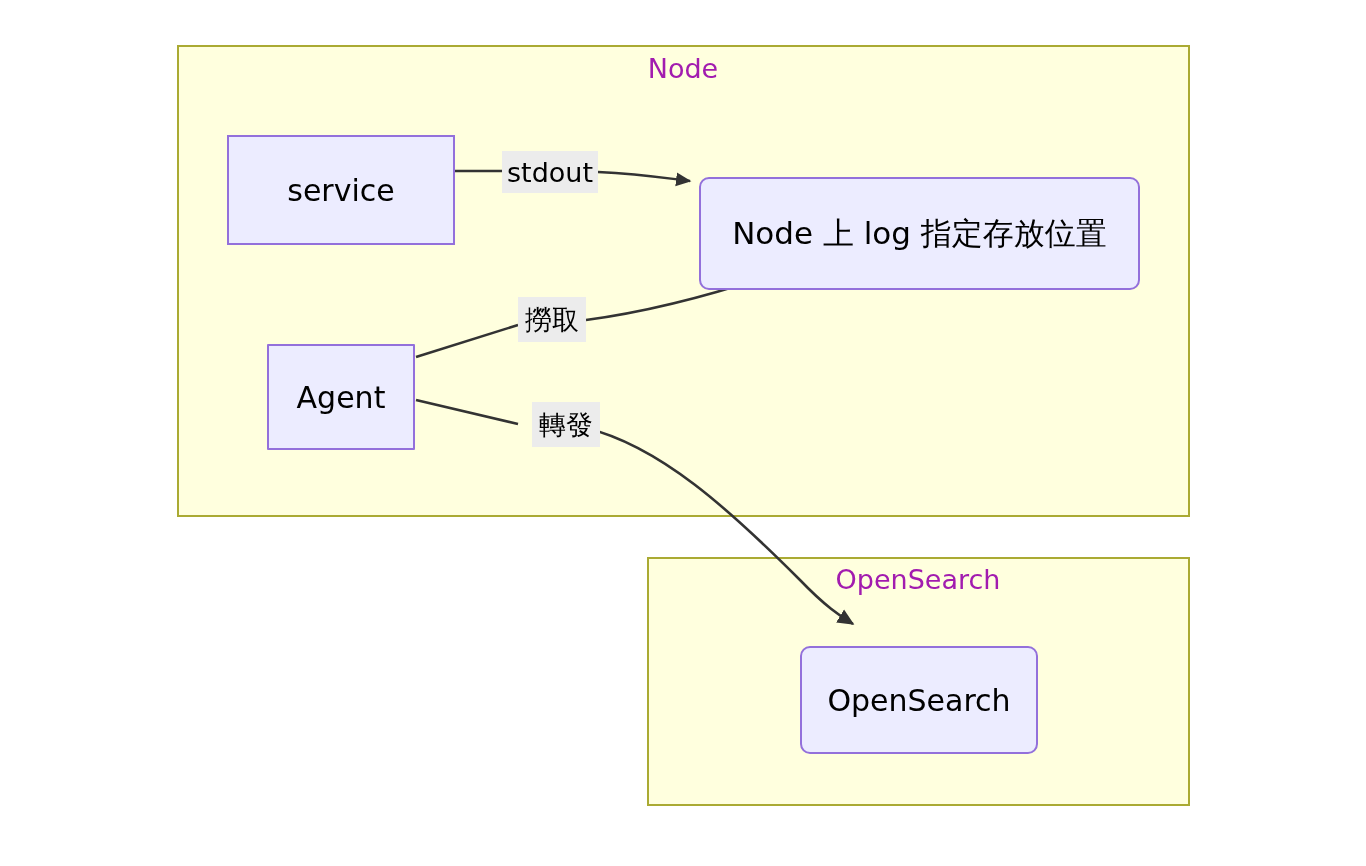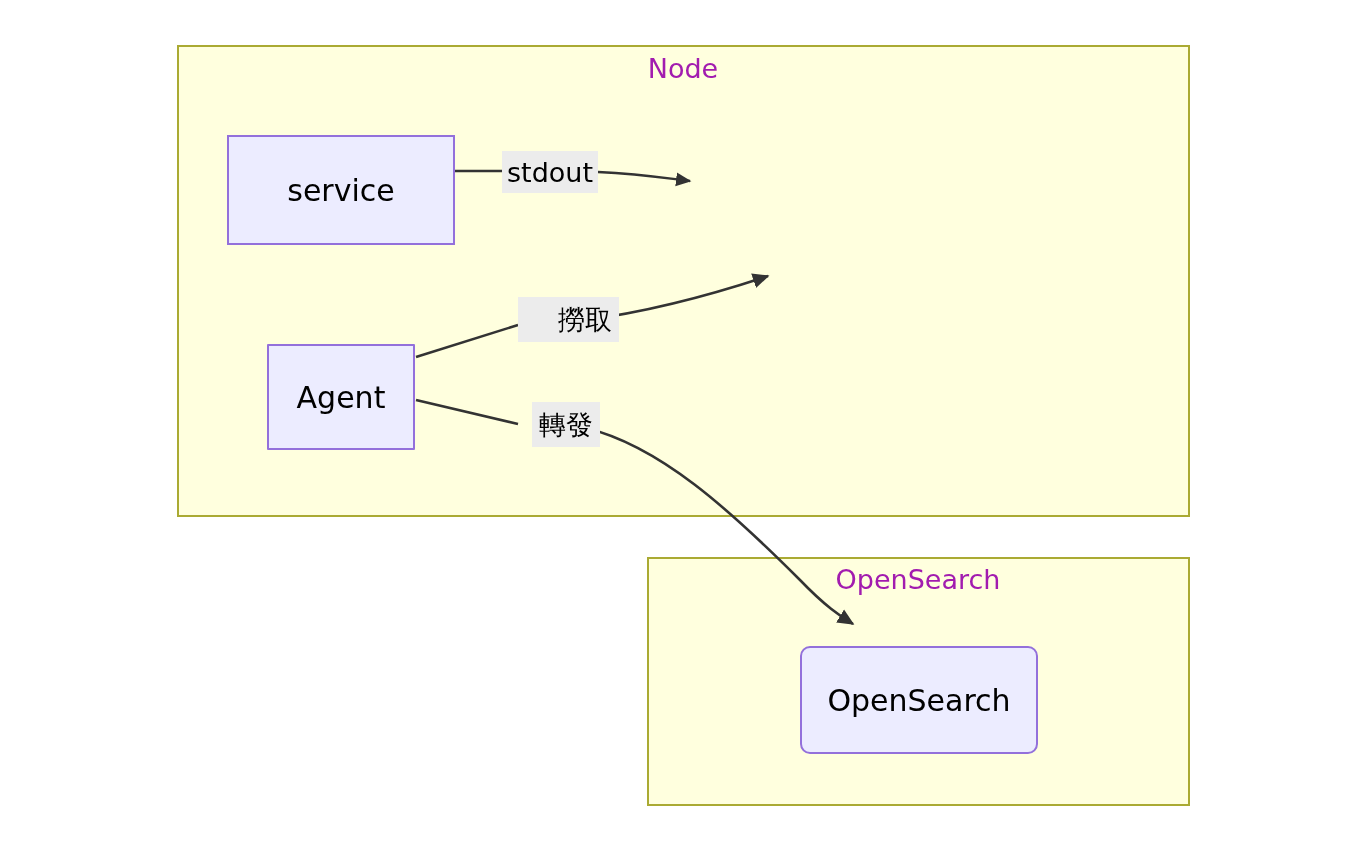--- a/index.html
+++ b/index.html
@@ -133,21 +133,20 @@
     left: 502px;
     top: 151px;
     width: 96px;
     height: 42px;
   }
   #edge-label-fetch {
     left: 518px;
     top: 297px;
     width: 68px;
     height: 45px;
-    padding-left: 33px;
   }
   #edge-label-forward {
     left: 532px;
     top: 402px;
     width: 68px;
     height: 45px;
   }
 </style>
 </head>
 <body>
@@ -171,20 +170,21 @@
 
     <path d="M 416,357 L 518,325" fill="none" stroke="#333333" stroke-width="2.6"></path>
     <path d="M 586,320 C 660,310 720,292 768,276" fill="none" stroke="#333333" stroke-width="2.6" marker-end="url(#arrowhead)"></path>
 
     <path d="M 416,400 L 518,424" fill="none" stroke="#333333" stroke-width="2.6"></path>
     <path d="M 586,428 C 660,446 730,510 800,580 C 825,606 840,616 853,624" fill="none" stroke="#333333" stroke-width="2.6" marker-end="url(#arrowhead)"></path>
   </svg>
 
   <div class="box node-label" id="node-service">service</div>
 
+  <div class="box node-label" id="node-logstore">Node 上 log 指定存放位置</div>
 
   <div class="box node-label" id="node-agent">Agent</div>
 
   <div class="box node-label" id="node-opensearch">OpenSearch</div>
 
   <div class="edge-label" id="edge-label-stdout">stdout</div>
 
   <div class="edge-label" id="edge-label-fetch">撈取</div>
 
   <div class="edge-label" id="edge-label-forward">轉發</div>

